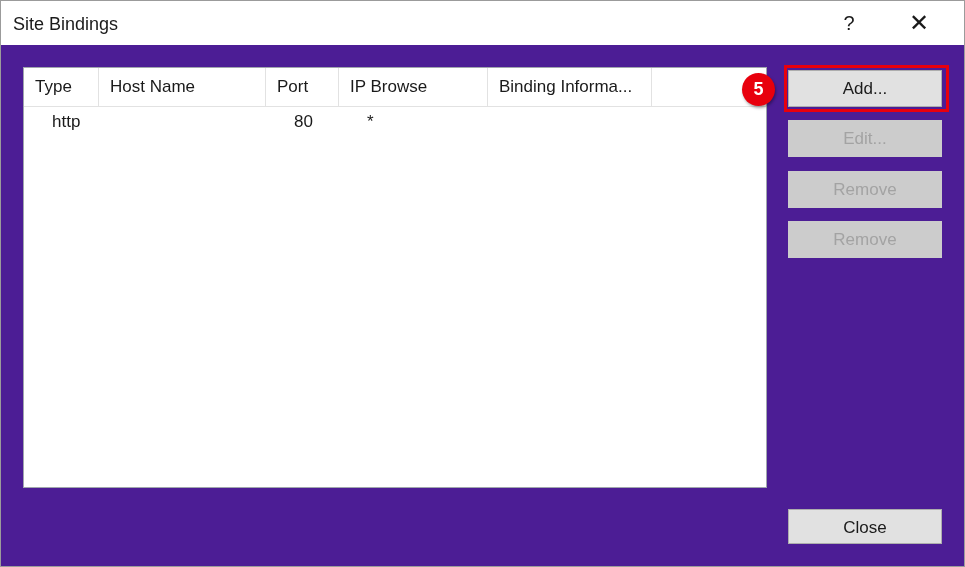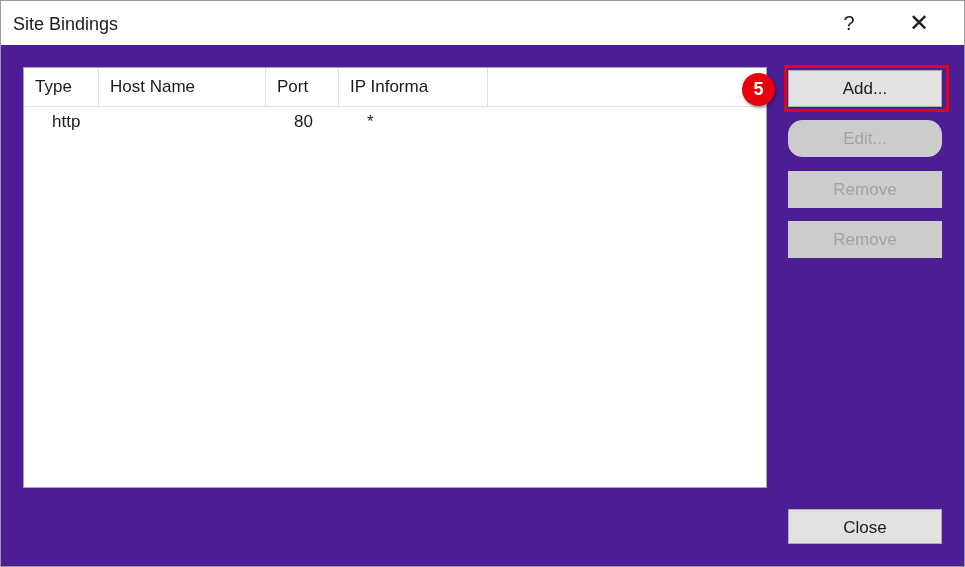--- a/index.html
+++ b/index.html
@@ -143,21 +143,21 @@
     background: #e1e1e1;
     border: 1px solid #adadad;
     color: #1a1a1a;
   }
   .side-button.disabled {
     background: #cccccc;
     border: 1px solid #cccccc;
     color: #a3a3a3;
   }
   #add-button    { top: 69px; }
-  #edit-button   { top: 119px; border-radius: 14px; }
+  #edit-button   { top: 119px; }
   #remove-button { top: 170px; }
   #browse-button { top: 220px; }
 
   #close-dialog-button {
     position: absolute;
     left: 787px;
     top: 508px;
     width: 154px;
     height: 35px;
     box-sizing: border-box;
@@ -226,21 +226,24 @@
       <div class="col-header c0">
         <span class="col-label">Type</span>
       </div>
       <div class="col-header c1">
         <span class="col-label">Host Name</span>
       </div>
       <div class="col-header c2">
         <span class="col-label">Port</span>
       </div>
       <div class="col-header c3">
-        <span class="col-label">IP Informa</span>
+        <span class="col-label">IP Browse</span>
+      </div>
+      <div class="col-header c4 last">
+        <span class="col-label">Binding Informa...</span>
       </div>
     </div>
 
     <div id="row-area">
       <div class="list-row">
         <div class="cell c0">
           <span>http</span>
         </div>
         <div class="cell c1">
           <span></span>

